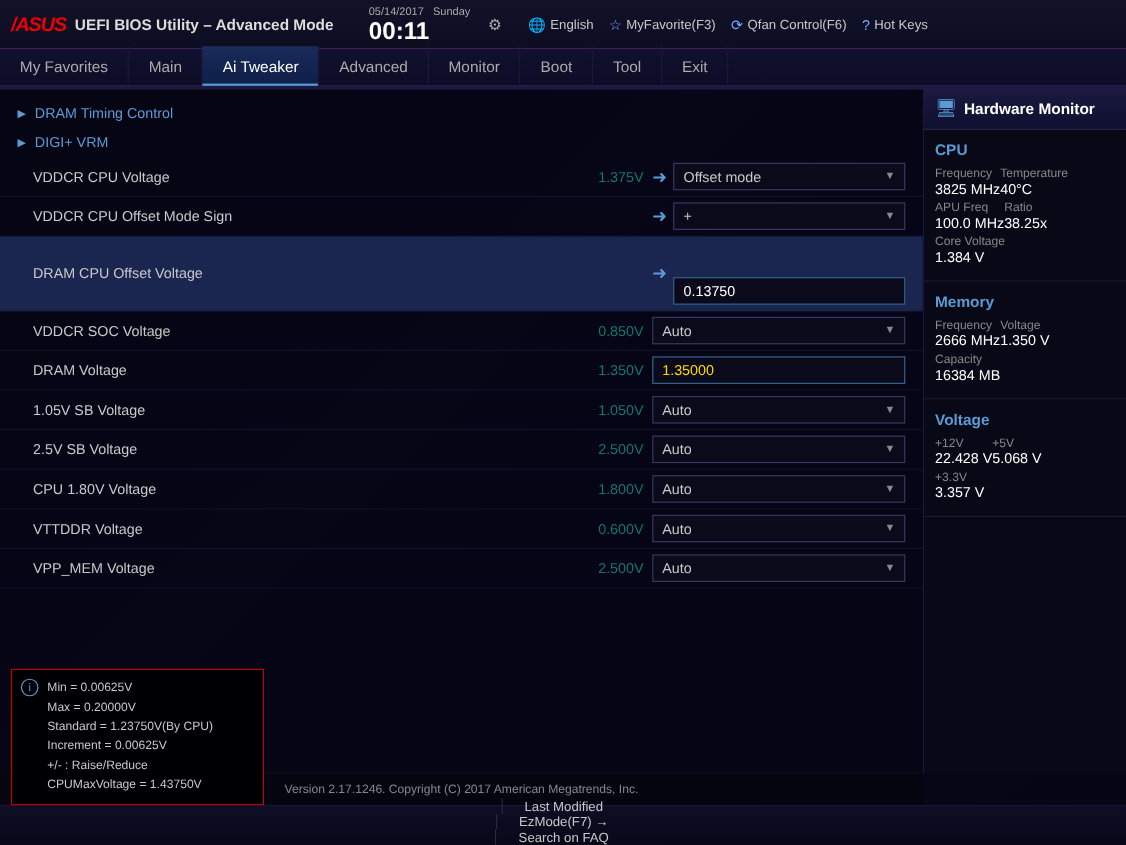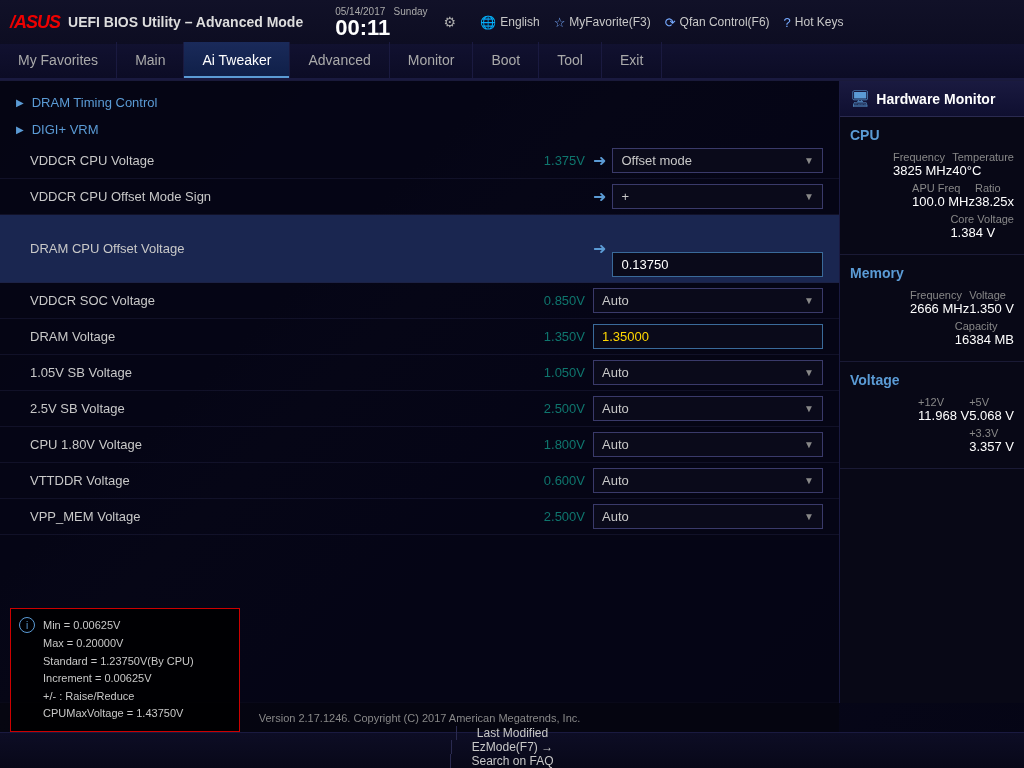--- a/index.html
+++ b/index.html
@@ -273,21 +273,21 @@
 
     .hw-section-title {
       color: #5b9bd5;
       font-size: 14px;
       font-weight: bold;
       margin-bottom: 8px;
     }
 
     .hw-row {
       display: flex;
-      justify-content: flex-end;
+      justify-content: flex-start;
       margin-bottom: 4px;
     }
 
     .hw-label {
       color: #888;
       font-size: 11px;
     }
 
     .hw-big-value {
       color: #fff;
@@ -615,21 +615,21 @@
           <div class="hw-big-value">16384 MB</div>
         </div>
       </div>
     </div>
 
     <div class="hw-section voltage-section">
       <div class="hw-section-title">Voltage</div>
       <div class="hw-row">
         <div>
           <div class="hw-label">+12V</div>
-          <div class="hw-big-value">11.968 V</div>
+          <div class="hw-big-value">22.428 V</div>
         </div>
         <div>
           <div class="hw-label">+5V</div>
           <div class="hw-big-value">5.068 V</div>
         </div>
       </div>
       <div class="hw-row">
         <div>
           <div class="hw-label">+3.3V</div>
           <div class="hw-big-value">3.357 V</div>

